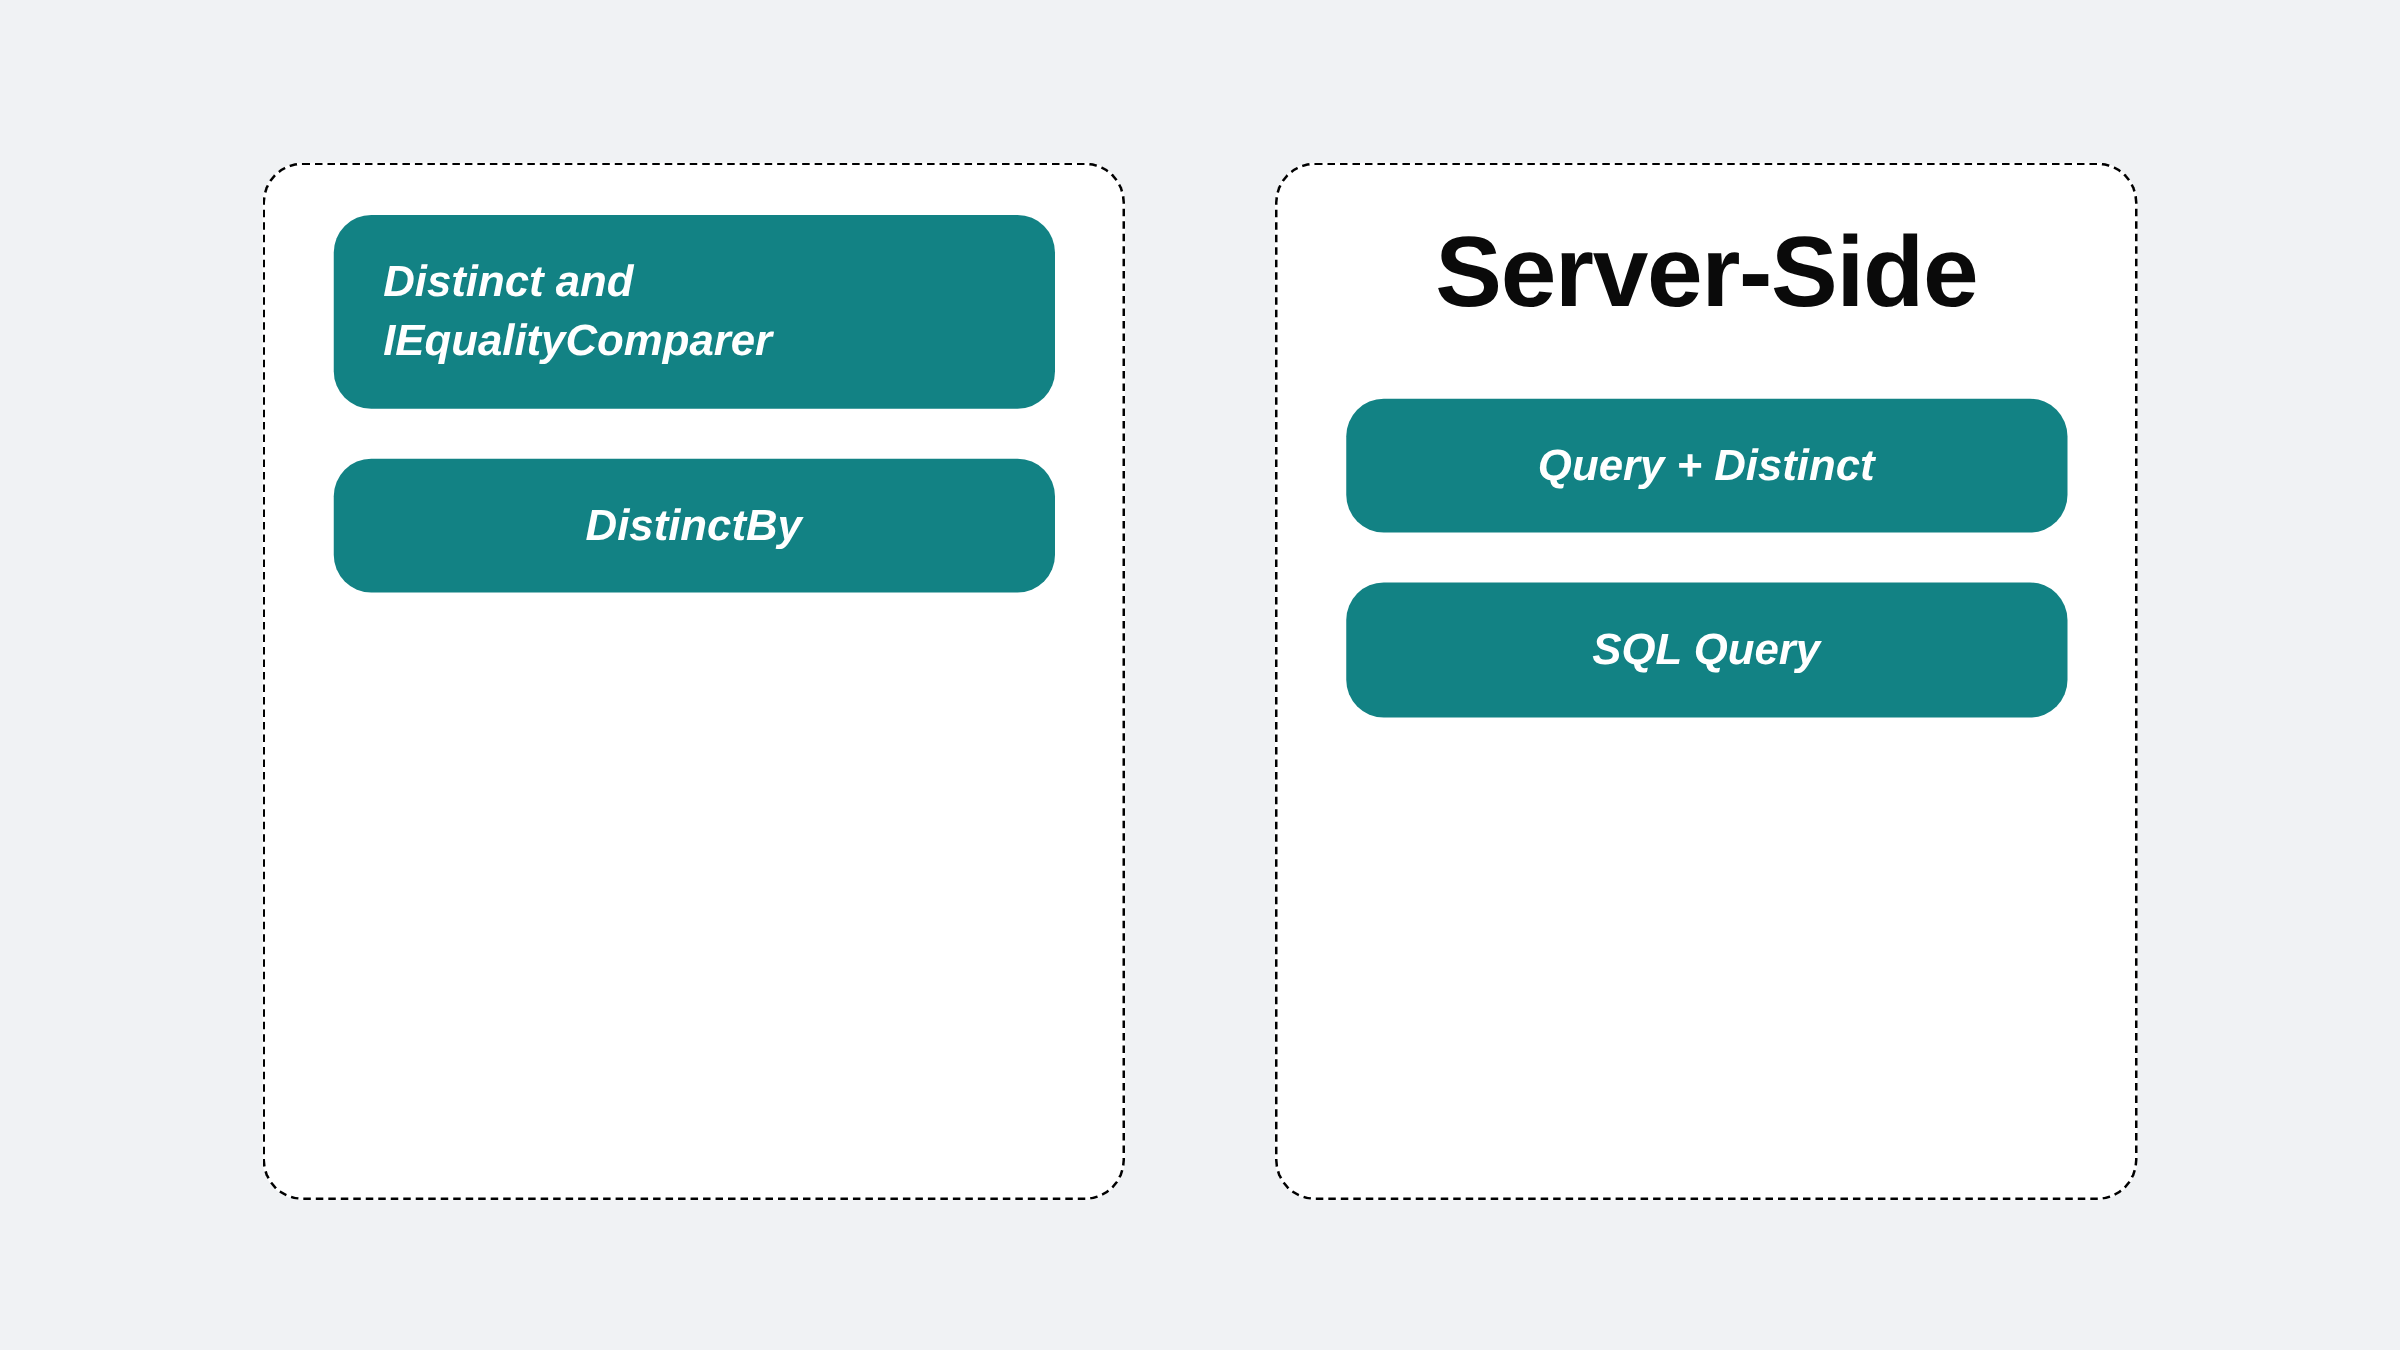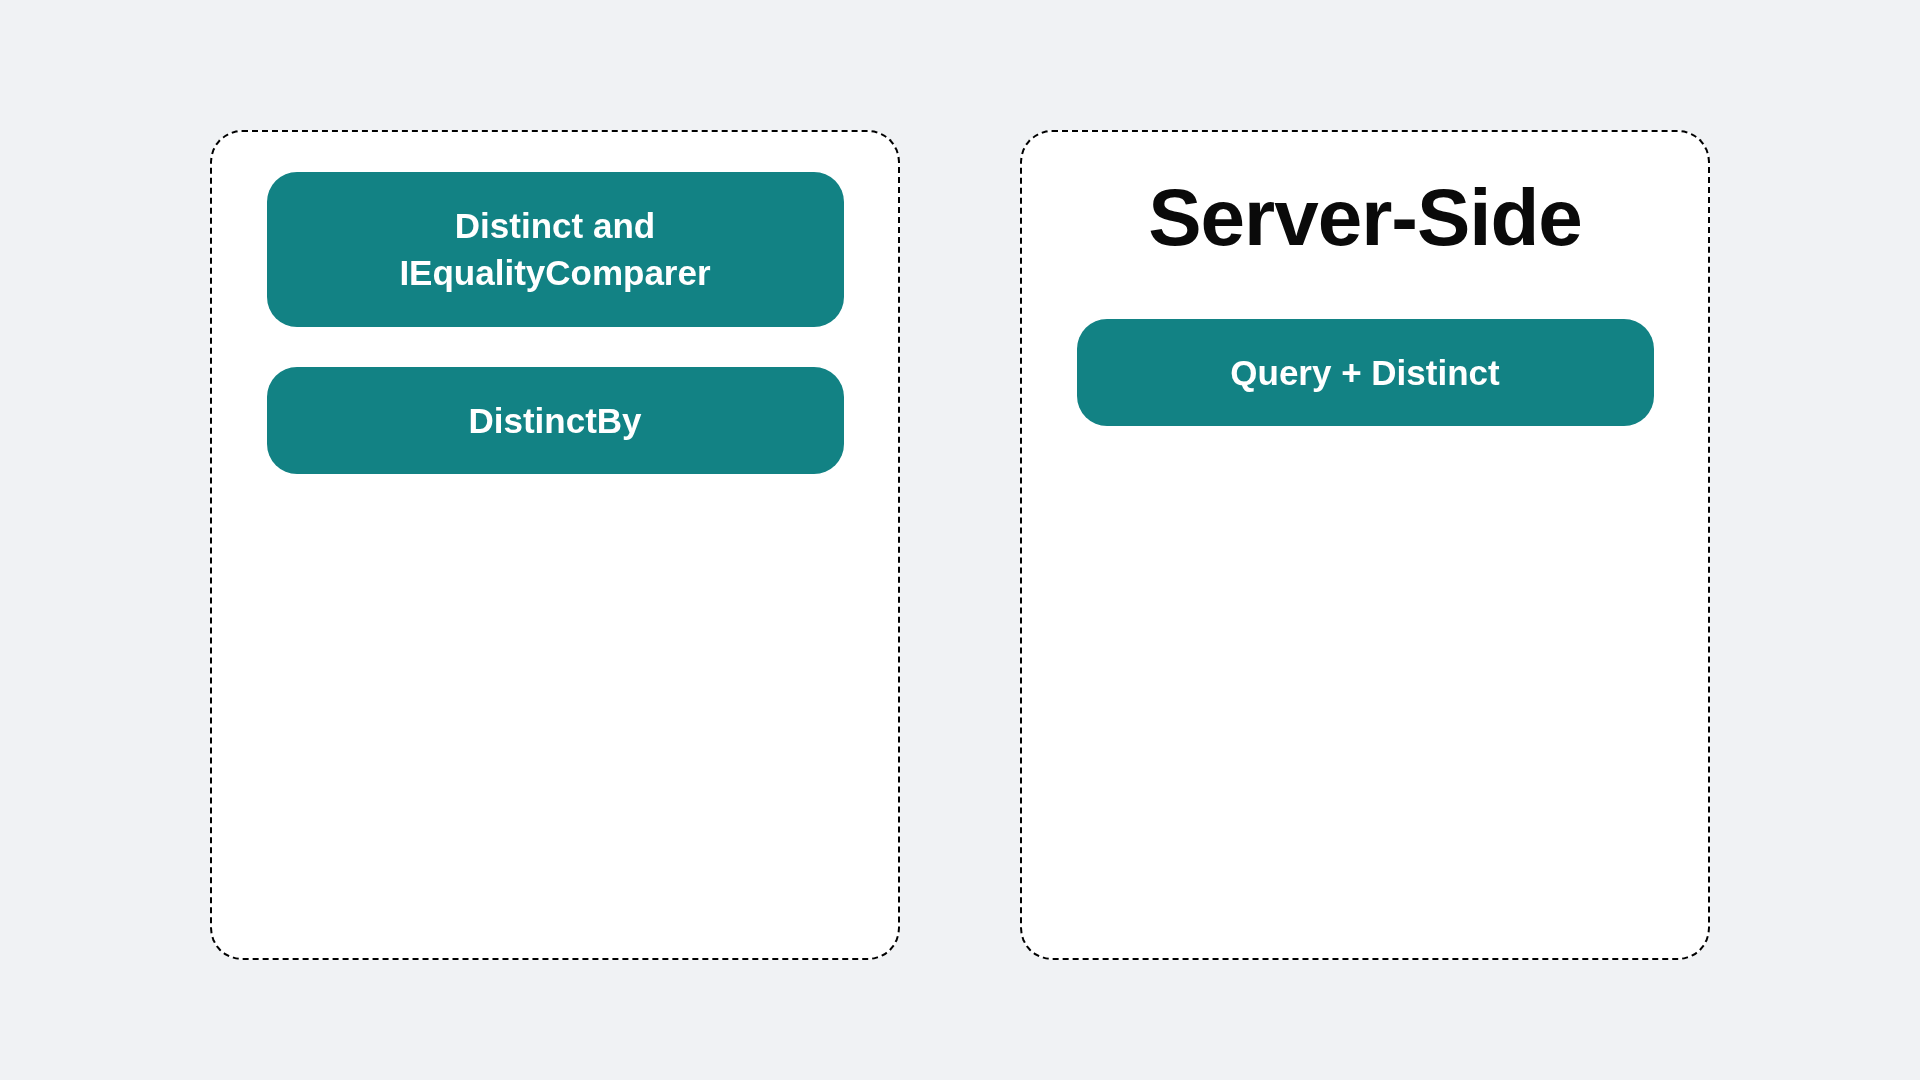--- a/index.html
+++ b/index.html
@@ -53,41 +53,43 @@
       align-items: center;
     }
     
     .pill {
       background-color: #128284;
       color: #ffffff;
       border-radius: 30px;
       padding: 30px 40px;
       font-size: 35px;
       font-weight: 700;
-      text-align: center;
+      text-align: left;
       width: 577px;
       min-height: 100px;
       display: flex;
       align-items: center;
       justify-content: center;
       line-height: 1.35;
+      font-style: italic;
     }
   </style>
 </head>
 <body>
 
 <div class="container">
 
   <div class="panel">
     <div class="pill-container">
       <div class="pill">Distinct and IEqualityComparer</div>
       <div class="pill">DistinctBy</div>
     </div>
   </div>
 
   <div class="panel">
     <h2 class="panel-title">Server-Side</h2>
     <div class="pill-container">
       <div class="pill">Query + Distinct</div>
+      <div class="pill">SQL Query</div>
     </div>
   </div>
 
 </div>
 
 </body></html>

